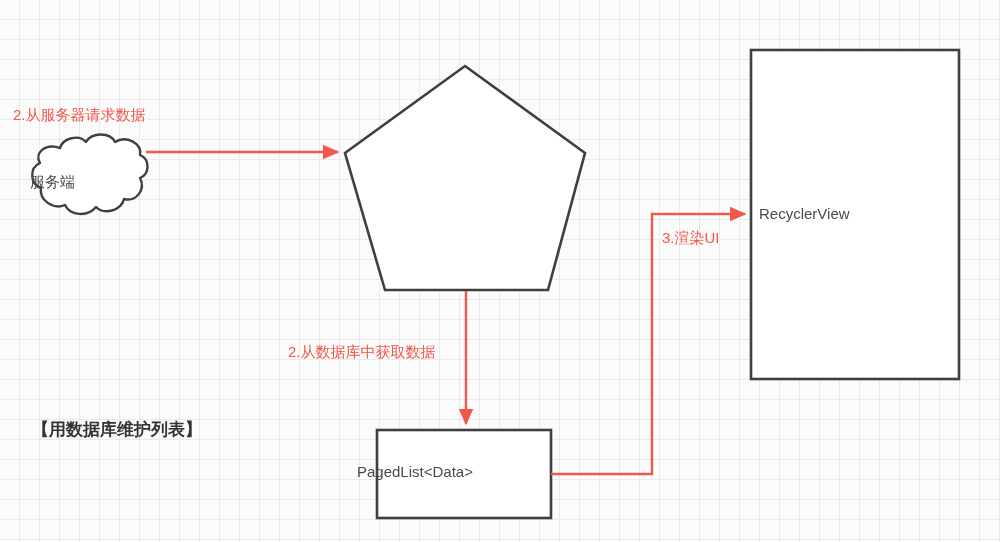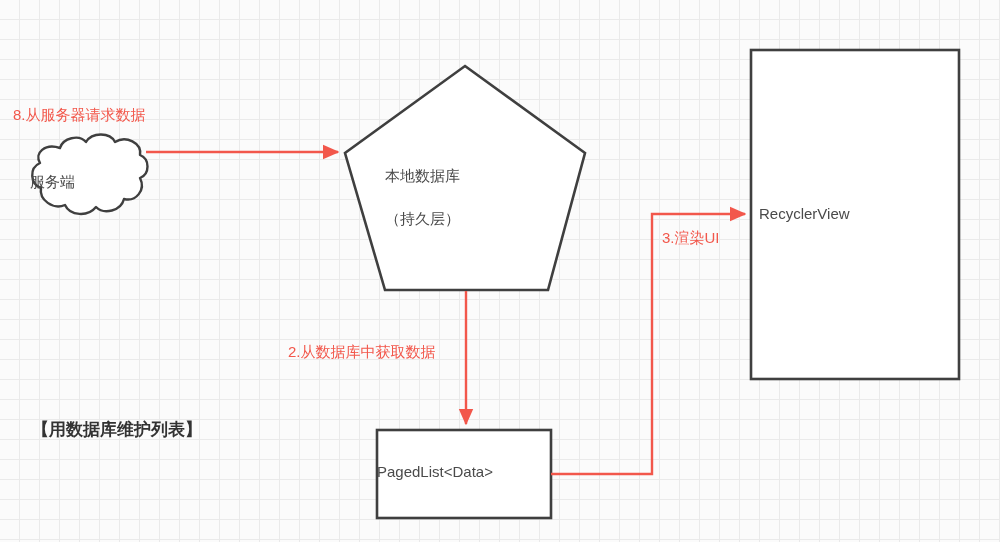--- a/index.html
+++ b/index.html
@@ -52,21 +52,21 @@
     font-weight: bold;
     color: #333333;
     white-space: nowrap;
     font-family: Liberation Mono, monospace;
     pointer-events: none;
   }
   .lbl-cloud       { left: 30px;  top: 172px; width: 117px; }
   .lbl-pentagon-1  { left: 385px; top: 166px; width: 160px; }
   .lbl-pentagon-2  { left: 385px; top: 209px; width: 160px; }
   .lbl-recycler    { left: 759px; top: 204px; width: 216px; }
-  .lbl-paged-1     { left: 377px; top: 462px; width: 196px; }
+  .lbl-paged-1     { left: 357px; top: 462px; width: 196px; }
   .lbl-paged-2     { left: 377px; top: 483px; width: 174px; }
   .lbl-edge-1      { left: 13px;  top: 105px; }
   .lbl-edge-2      { left: 288px; top: 342px; }
   .lbl-edge-3      { left: 662px; top: 184px; }
   .lbl-note        { left: 32px;  top: 418px; }
 </style>
 </head>
 <body>
 
 <div id="canvas">
@@ -98,30 +98,28 @@
 
     <path d="M 146 152 L 338 152" fill="none" stroke="#f2574b" stroke-width="2.4" marker-end="url(#arrow-red)"></path>
 
     <path d="M 466 291 L 466 424" fill="none" stroke="#f2574b" stroke-width="2.4" marker-end="url(#arrow-red)"></path>
 
     <path d="M 551 474 L 652 474 L 652 214 L 745 214" fill="none" stroke="#f2574b" stroke-width="2.4" stroke-linejoin="miter" marker-end="url(#arrow-red)"></path>
   </svg>
 
   <div class="shape-label lbl-cloud">服务端</div>
 
-  <div class="shape-label lbl-pentagon-1">本地数据库</div>
 
-  <div class="shape-label lbl-pentagon-2">（持久层）</div>
 
   <div class="shape-label lbl-recycler">RecyclerView</div>
 
   <div class="shape-label lbl-paged-1">PagedList&lt;Data&gt;</div>
 
 
-  <div class="edge-label lbl-edge-1" style="color:#f2574b;">8.从服务器请求数据</div>
+  <div class="edge-label lbl-edge-1" style="color:#f2574b;">2.从服务器请求数据</div>
 
   <div class="edge-label lbl-edge-2" style="color:#f2574b;">2.从数据库中获取数据</div>
 
   <div class="edge-label lbl-edge-3" style="color:#f2574b;margin-top:44px;">3.渲染UI</div>
 
   <div class="note-label lbl-note">【用数据库维护列表】</div>
 
 </div>
 
 </body></html>

